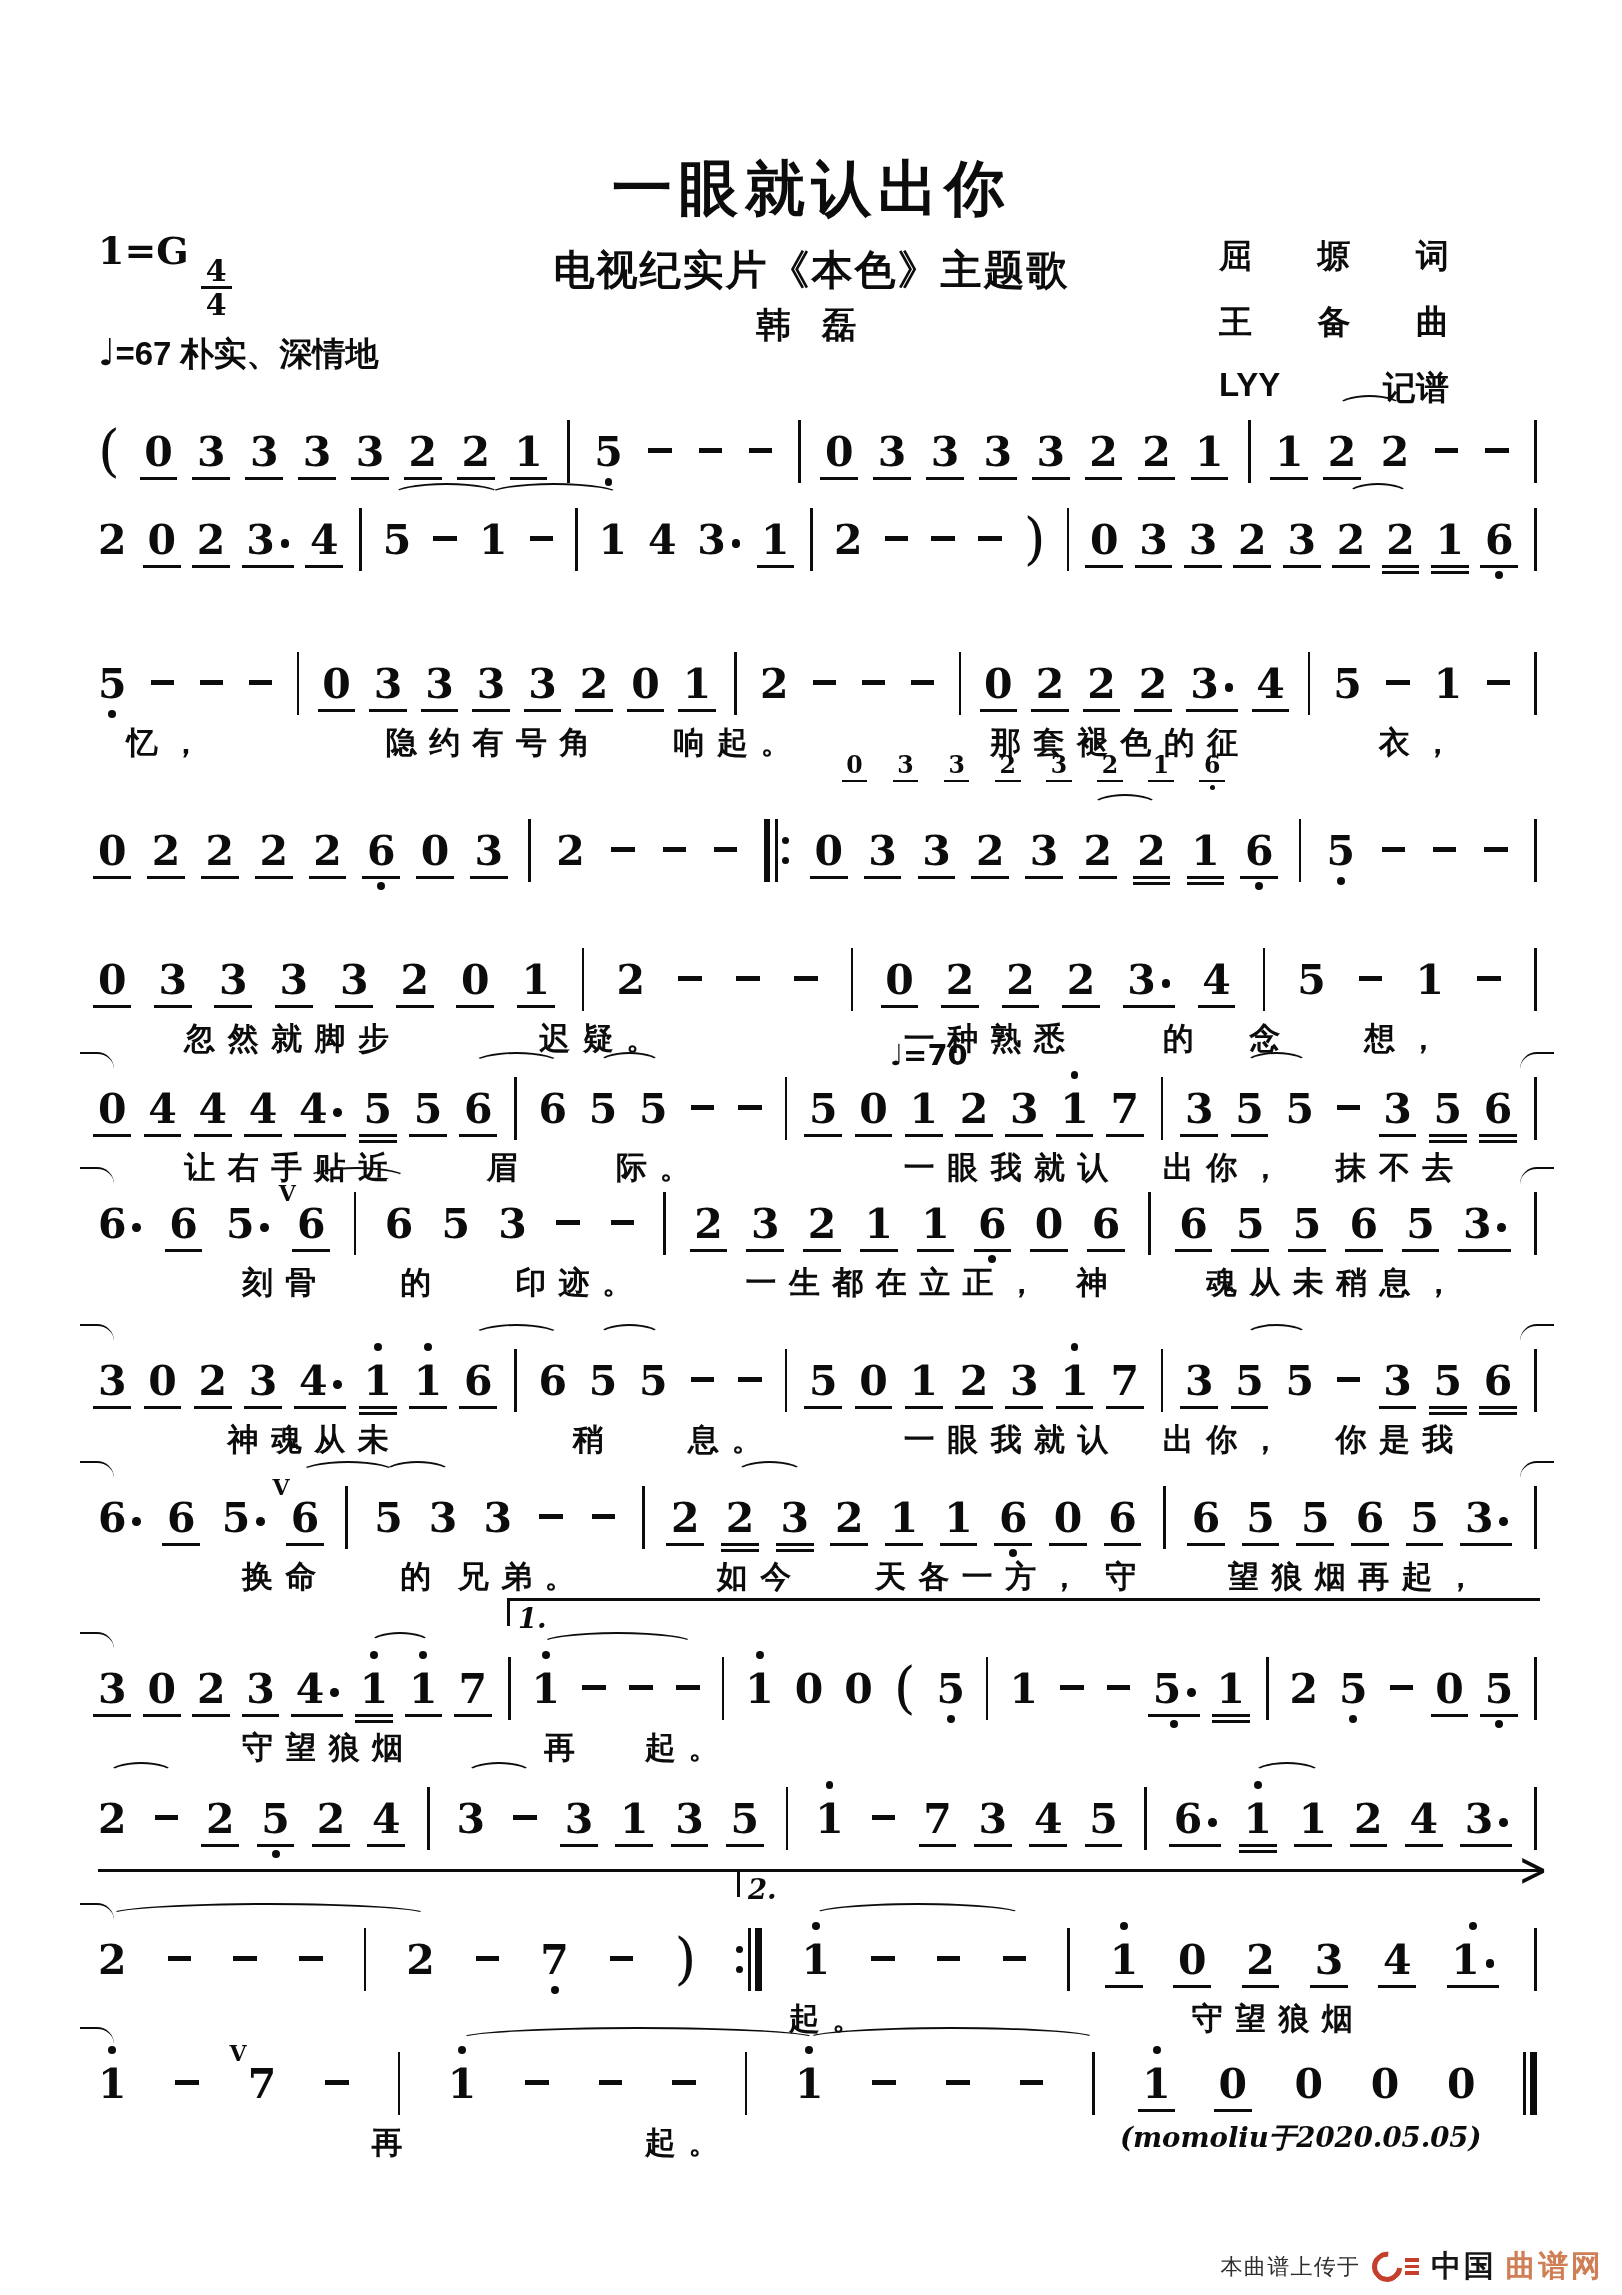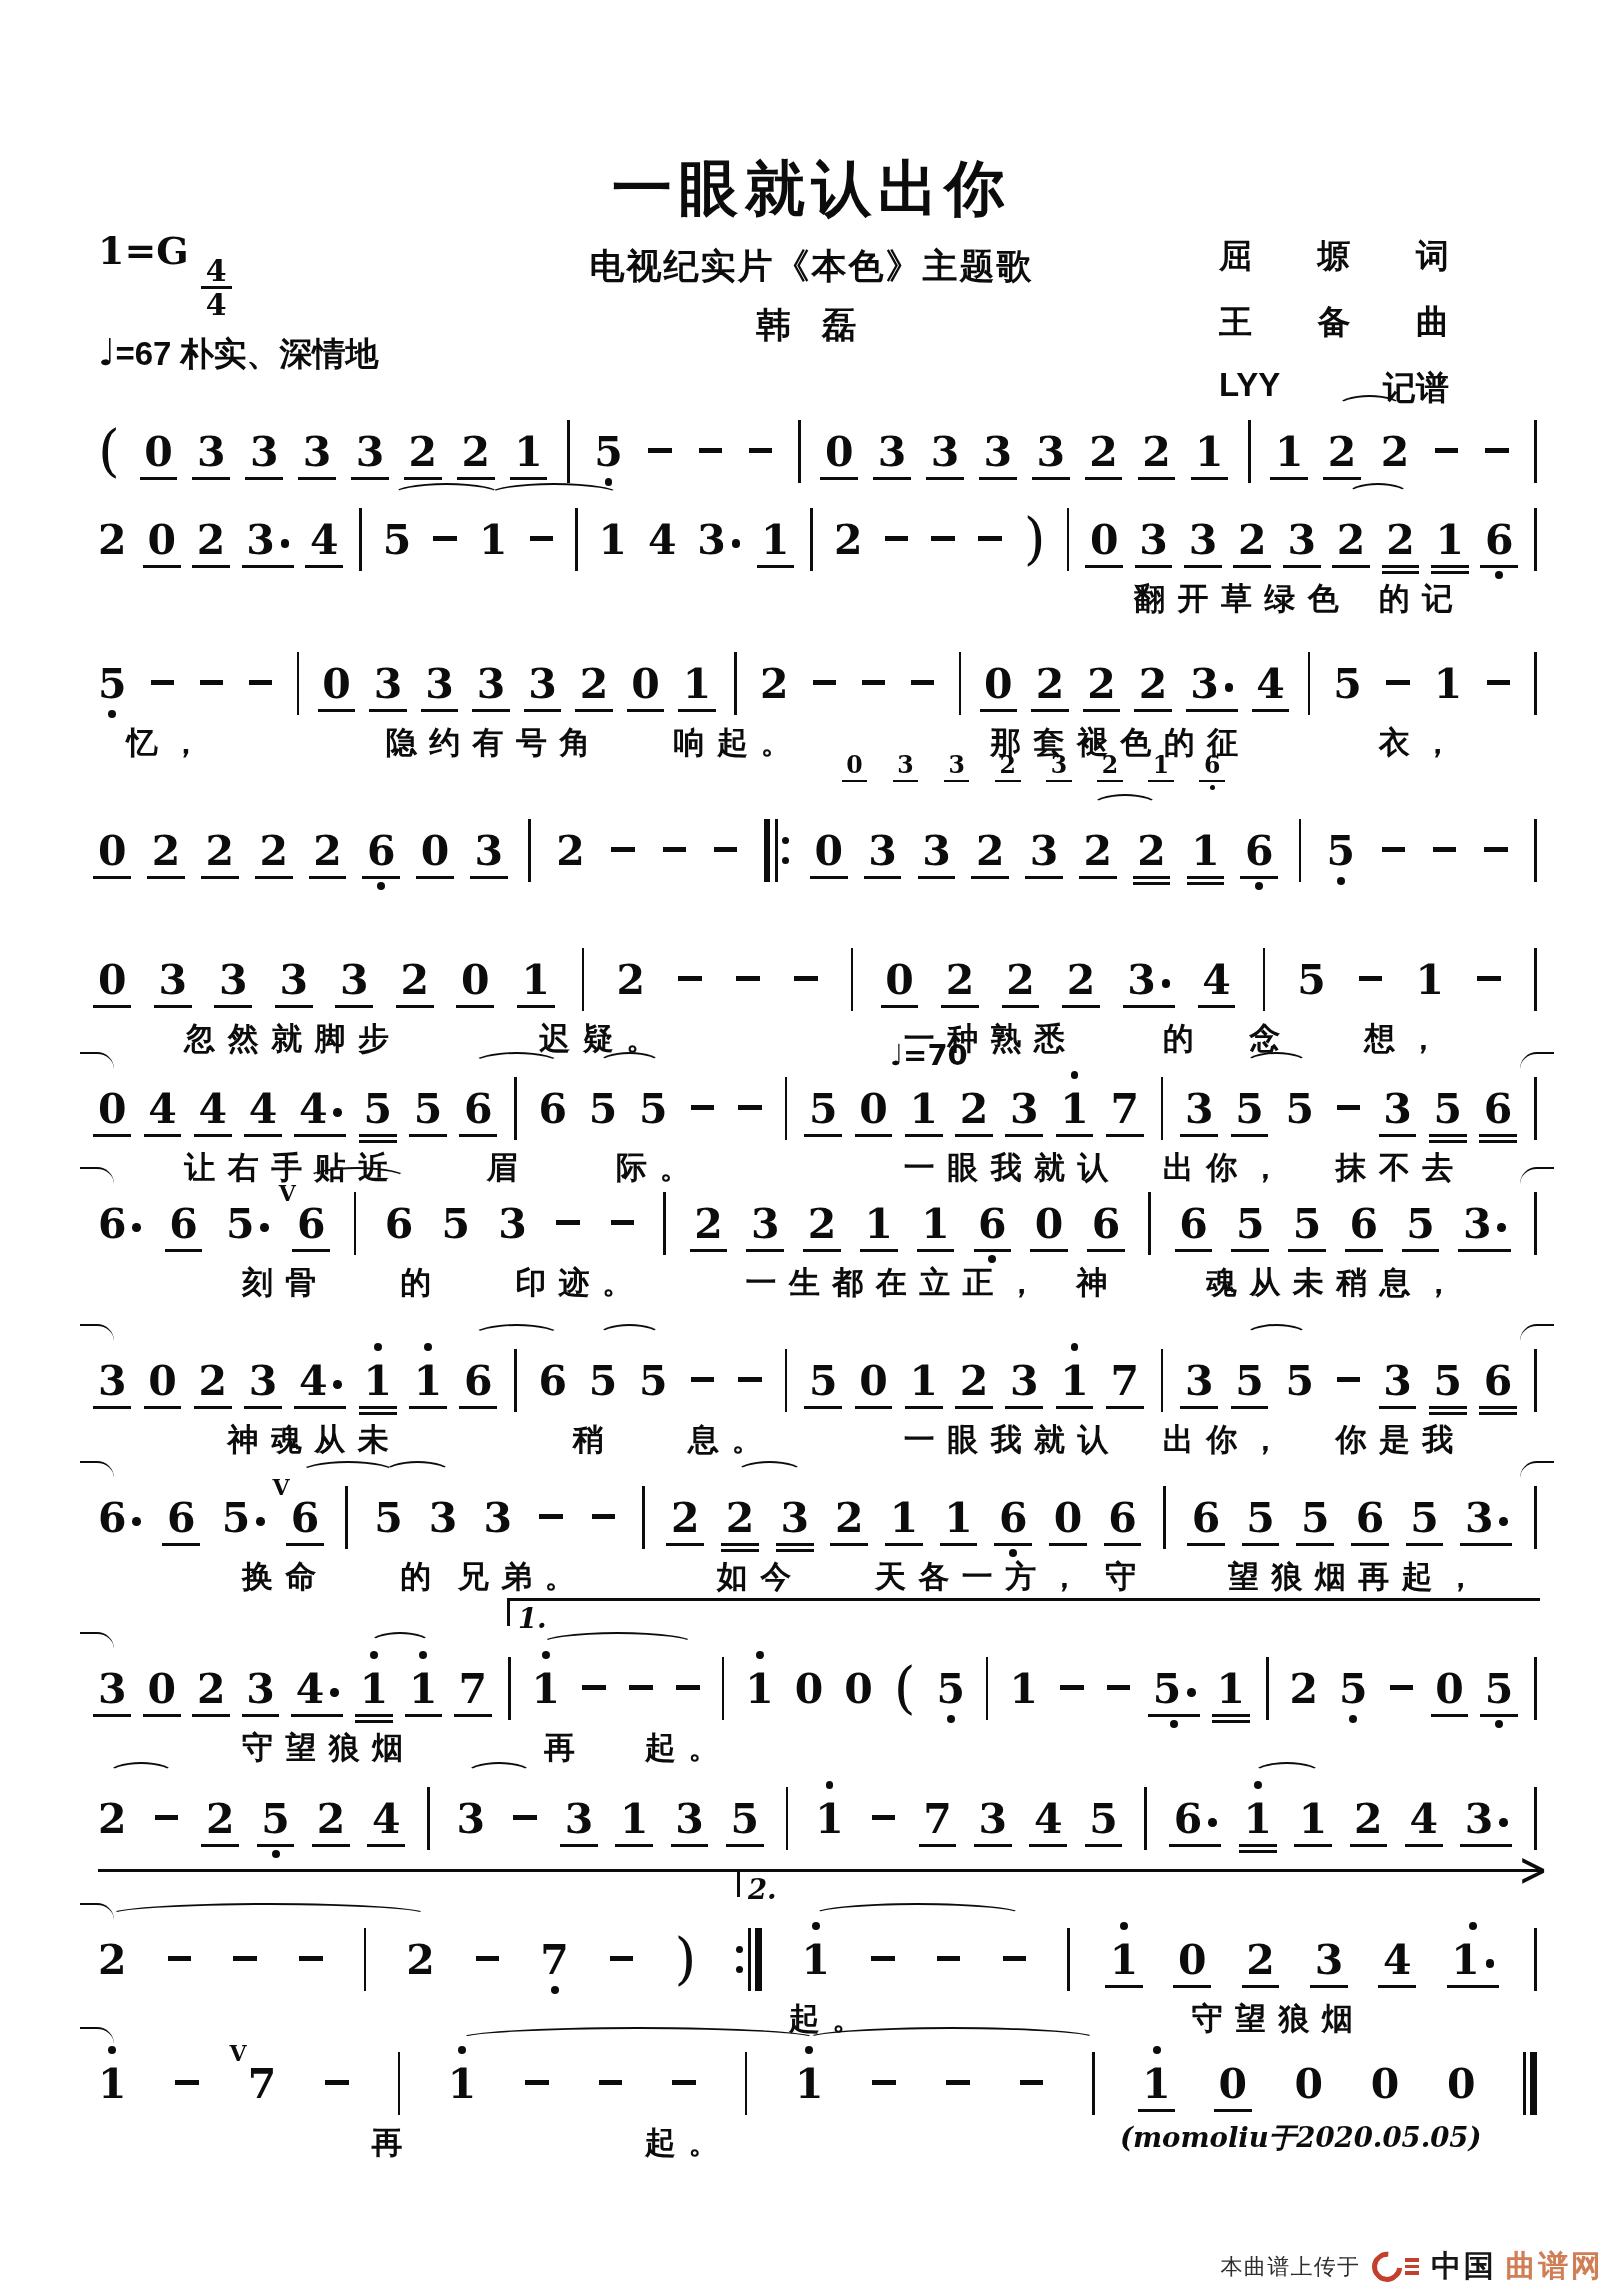--- a/index.html
+++ b/index.html
@@ -5,21 +5,21 @@
   html,body{margin:0;padding:0}
   body{width:1623px;height:2295px;position:relative;background:#fff;color:#0c0c0c;
        font-family:"Liberation Sans",sans-serif;overflow:hidden}
   
   .abs{position:absolute}
   #title{left:0;right:0;top:149px;text-align:center;font-size:60px;font-weight:700;letter-spacing:6.5px}
   #keybox{left:98px;top:230px;font:700 38px/42px "DejaVu Serif","Liberation Serif",serif}
   .meter{display:inline-flex;flex-direction:column;align-items:center;margin-left:11.8px;vertical-align:-17px}
   .meter b{font:700 30px/31px "DejaVu Serif",serif;padding:0 5.2px}
   .meter b.num{border-bottom:3.3px solid #0c0c0c}
-  #subtitle{left:0;right:0;top:243px;text-align:center;font-size:35px;font-weight:700;letter-spacing:2px}
+  #subtitle{left:0;right:0;top:243px;text-align:center;font-size:41px;font-weight:700;letter-spacing:2px}
   #singer{left:0;right:0;top:302px;text-align:center;font-size:35px;font-weight:700;letter-spacing:10.5px}
   #credits{right:174px;top:234px;width:230px}
   .credrow{display:flex;justify-content:space-between;font-size:33px;font-weight:700;margin-bottom:21px}
   #tempo{left:98px;top:331px;font-size:33px;font-weight:700}
   #tempo .q{font-family:"DejaVu Sans",sans-serif;font-size:37px}
   
   .system{position:absolute;left:98px;right:86px}
   .notes{position:relative;display:flex;justify-content:space-between;align-items:flex-end;height:55px}
   .tk{position:relative;display:inline-flex;align-items:flex-end;height:46px}
   .n{font:700 41px/43px "DejaVu Serif","Liberation Serif",serif}
@@ -309,24 +309,20 @@
         <span class="tk">
           <b class="n">6</b>
           <i class="u u1"></i>
           <i class="od lo1"></i>
         </span>
         <span class="bl"></span>
         <i class="arc" style="left: 294px; width: 105px;"></i>
         <i class="arc" style="left: 390px; width: 128px;"></i>
         <i class="arc" style="left: 1249px; width: 58px;"></i>
       </div>
-      <div class="lyrow">
-        <span class="lyr" style="left: 72%;">翻开草绿色</span>
-        <span class="lyr" style="left: 89%;">的记</span>
-      </div>
     </div>
     <div class="system" style="top: 651px;">
       <div class="notes">
         <span class="tk">
           <b class="n">5</b>
           <i class="od lo0"></i>
         </span>
         <span class="dash">
           <i></i>
         </span>

